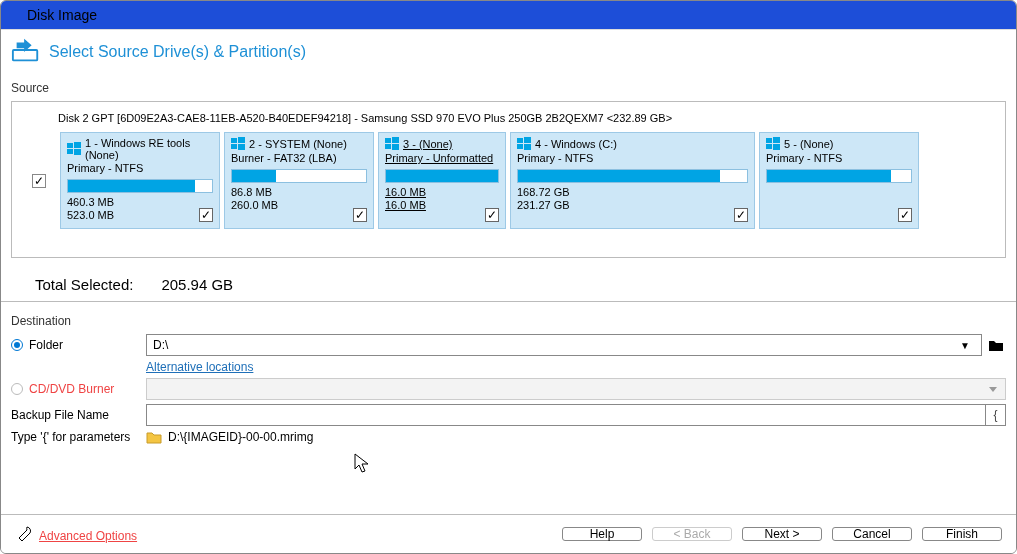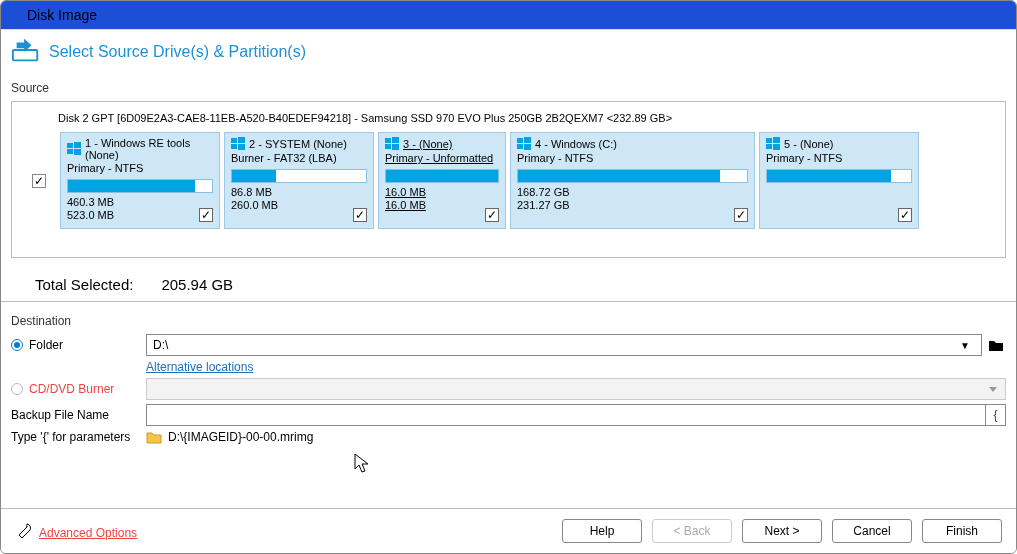--- a/index.html
+++ b/index.html
@@ -61,21 +61,21 @@
 .file-input { flex:1; border:1px solid #888; height: 22px; padding: 3px 6px; font-size:12px; }
 .brace-btn { width: 20px; height: 22px; border:1px solid #888; border-left:none; display:flex; align-items:center; justify-content:center; font-size:12px; color:#444; background:#fff; }
 
 .path-preview { display:flex; align-items:center; gap:6px; font-size:12px; }
 .folder-glyph svg { width:16px; height:14px; display:block; }
 
 .footer { position: absolute; bottom: 0; left: 0; right: 0; border-top: 1px solid #bbb; padding: 10px 14px; display: flex; align-items: center; background: #fff; }
 .adv-opt { display:flex; align-items:flex-end; gap:6px; text-decoration: underline; font-size:12px; color:#ef4444; }
 .adv-opt svg { width:18px; height:18px; }
 .footer-btns { margin-left:auto; display:flex; gap:10px; }
-.btn { width: 80px; height: 24px; border:1px solid #888; background:#fff; border-radius:3px; font-size:12px; display:flex; align-items:center; justify-content:center; }
+.btn { width: 80px; height: 14px; border:1px solid #888; background:#fff; border-radius:3px; font-size:12px; display:flex; align-items:center; justify-content:center; }
 .btn.disabled { color:#aaa; border-color:#ccc; }
 
 .cursor { position: absolute; left: 353px; top: 452px; }
 .cursor svg { width: 16px; height: 22px; }
 
 html,body { position: relative; }
 </style>
 </head>
 <body>
 

